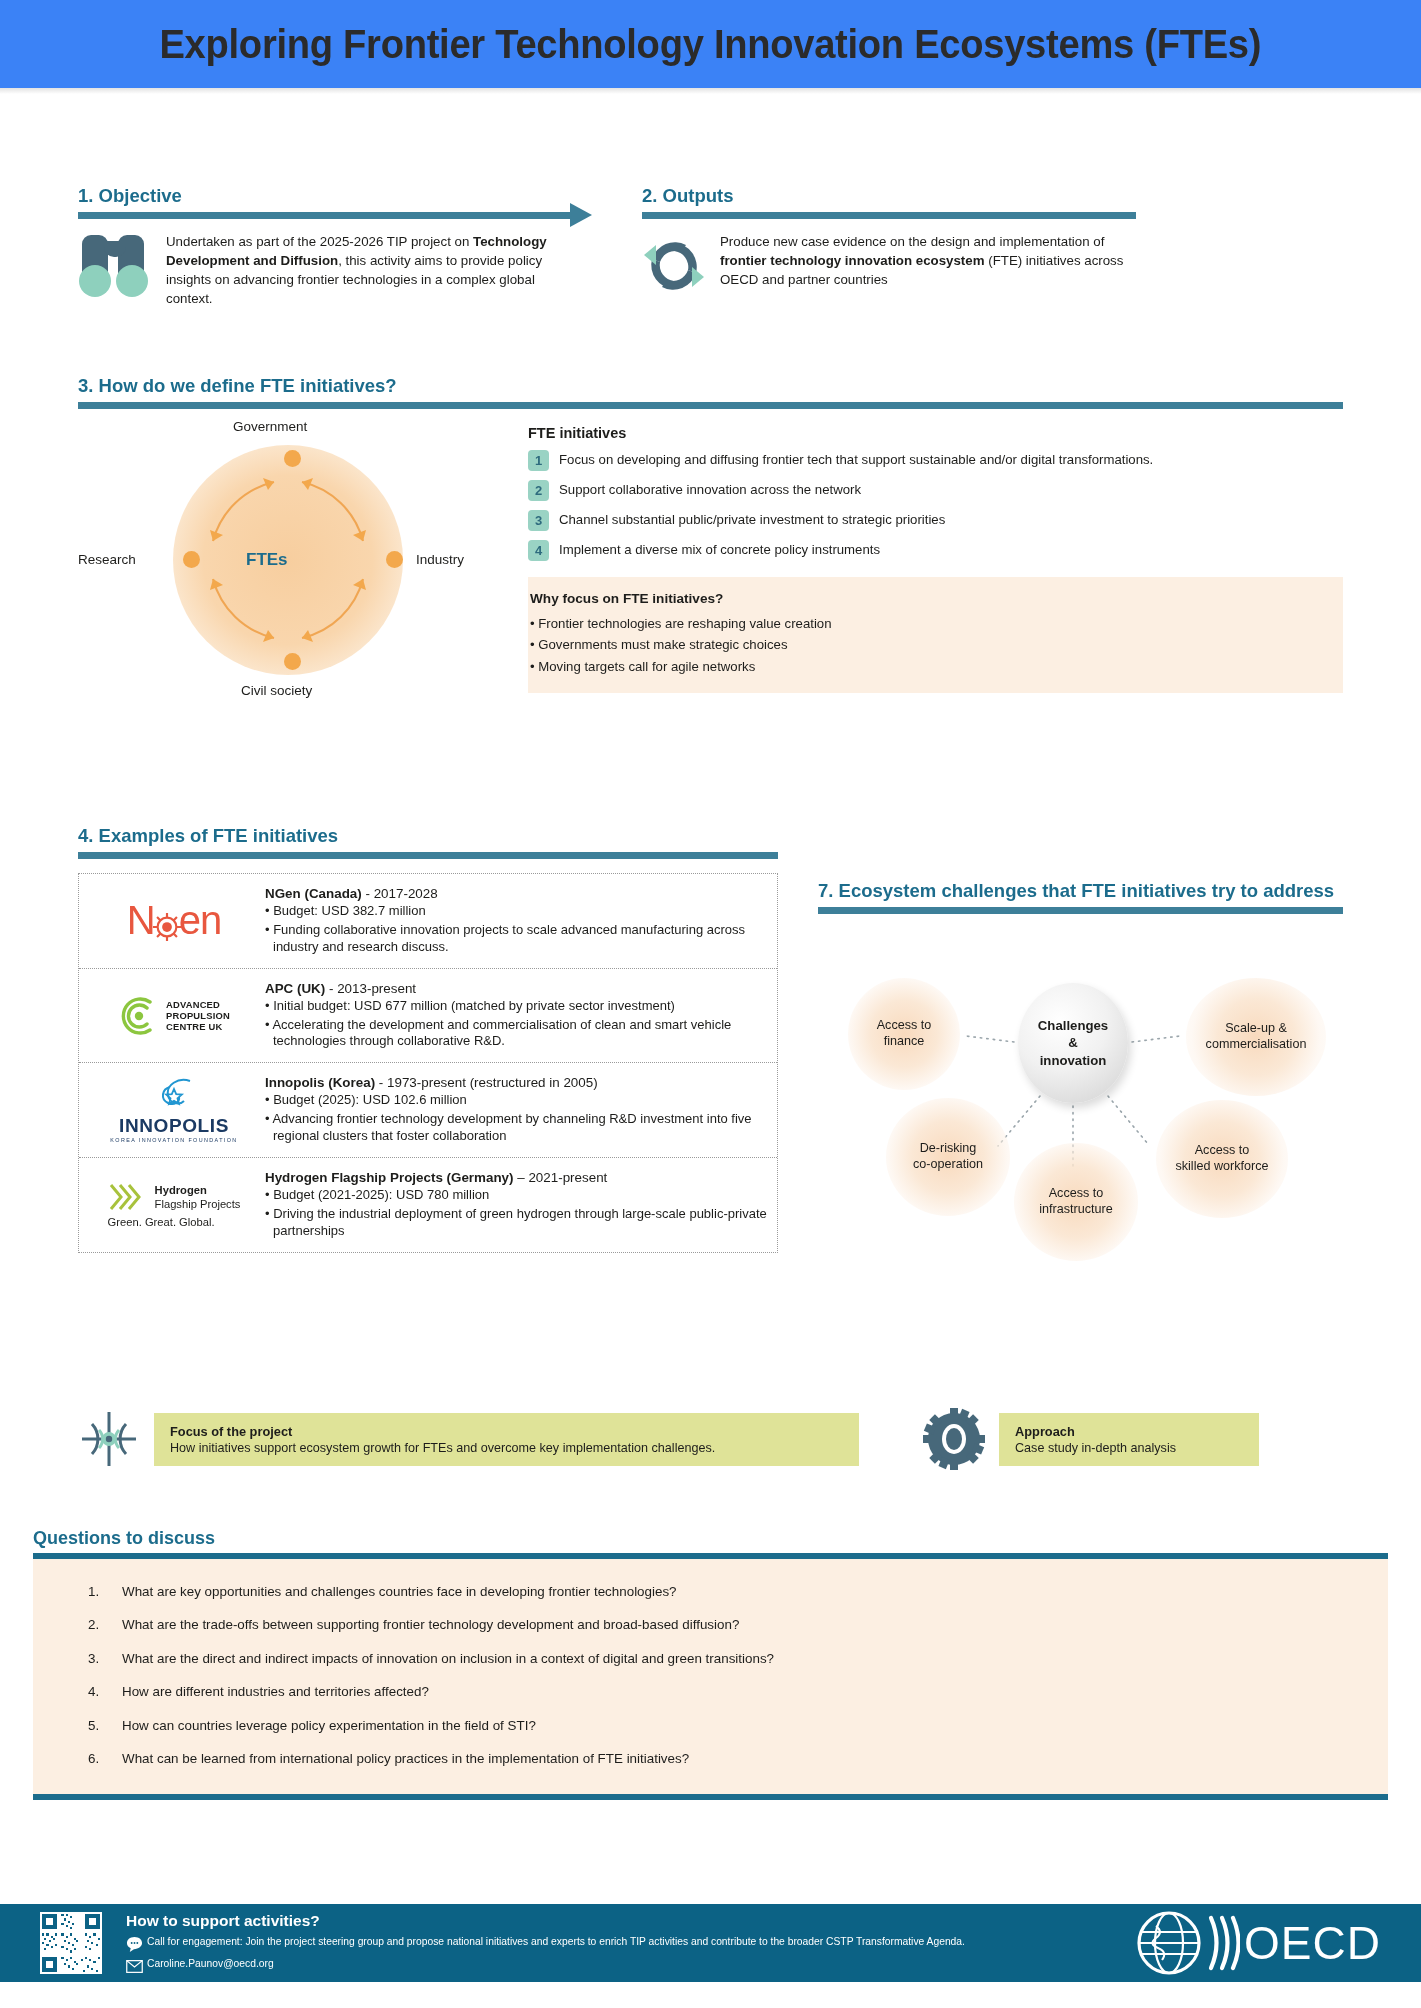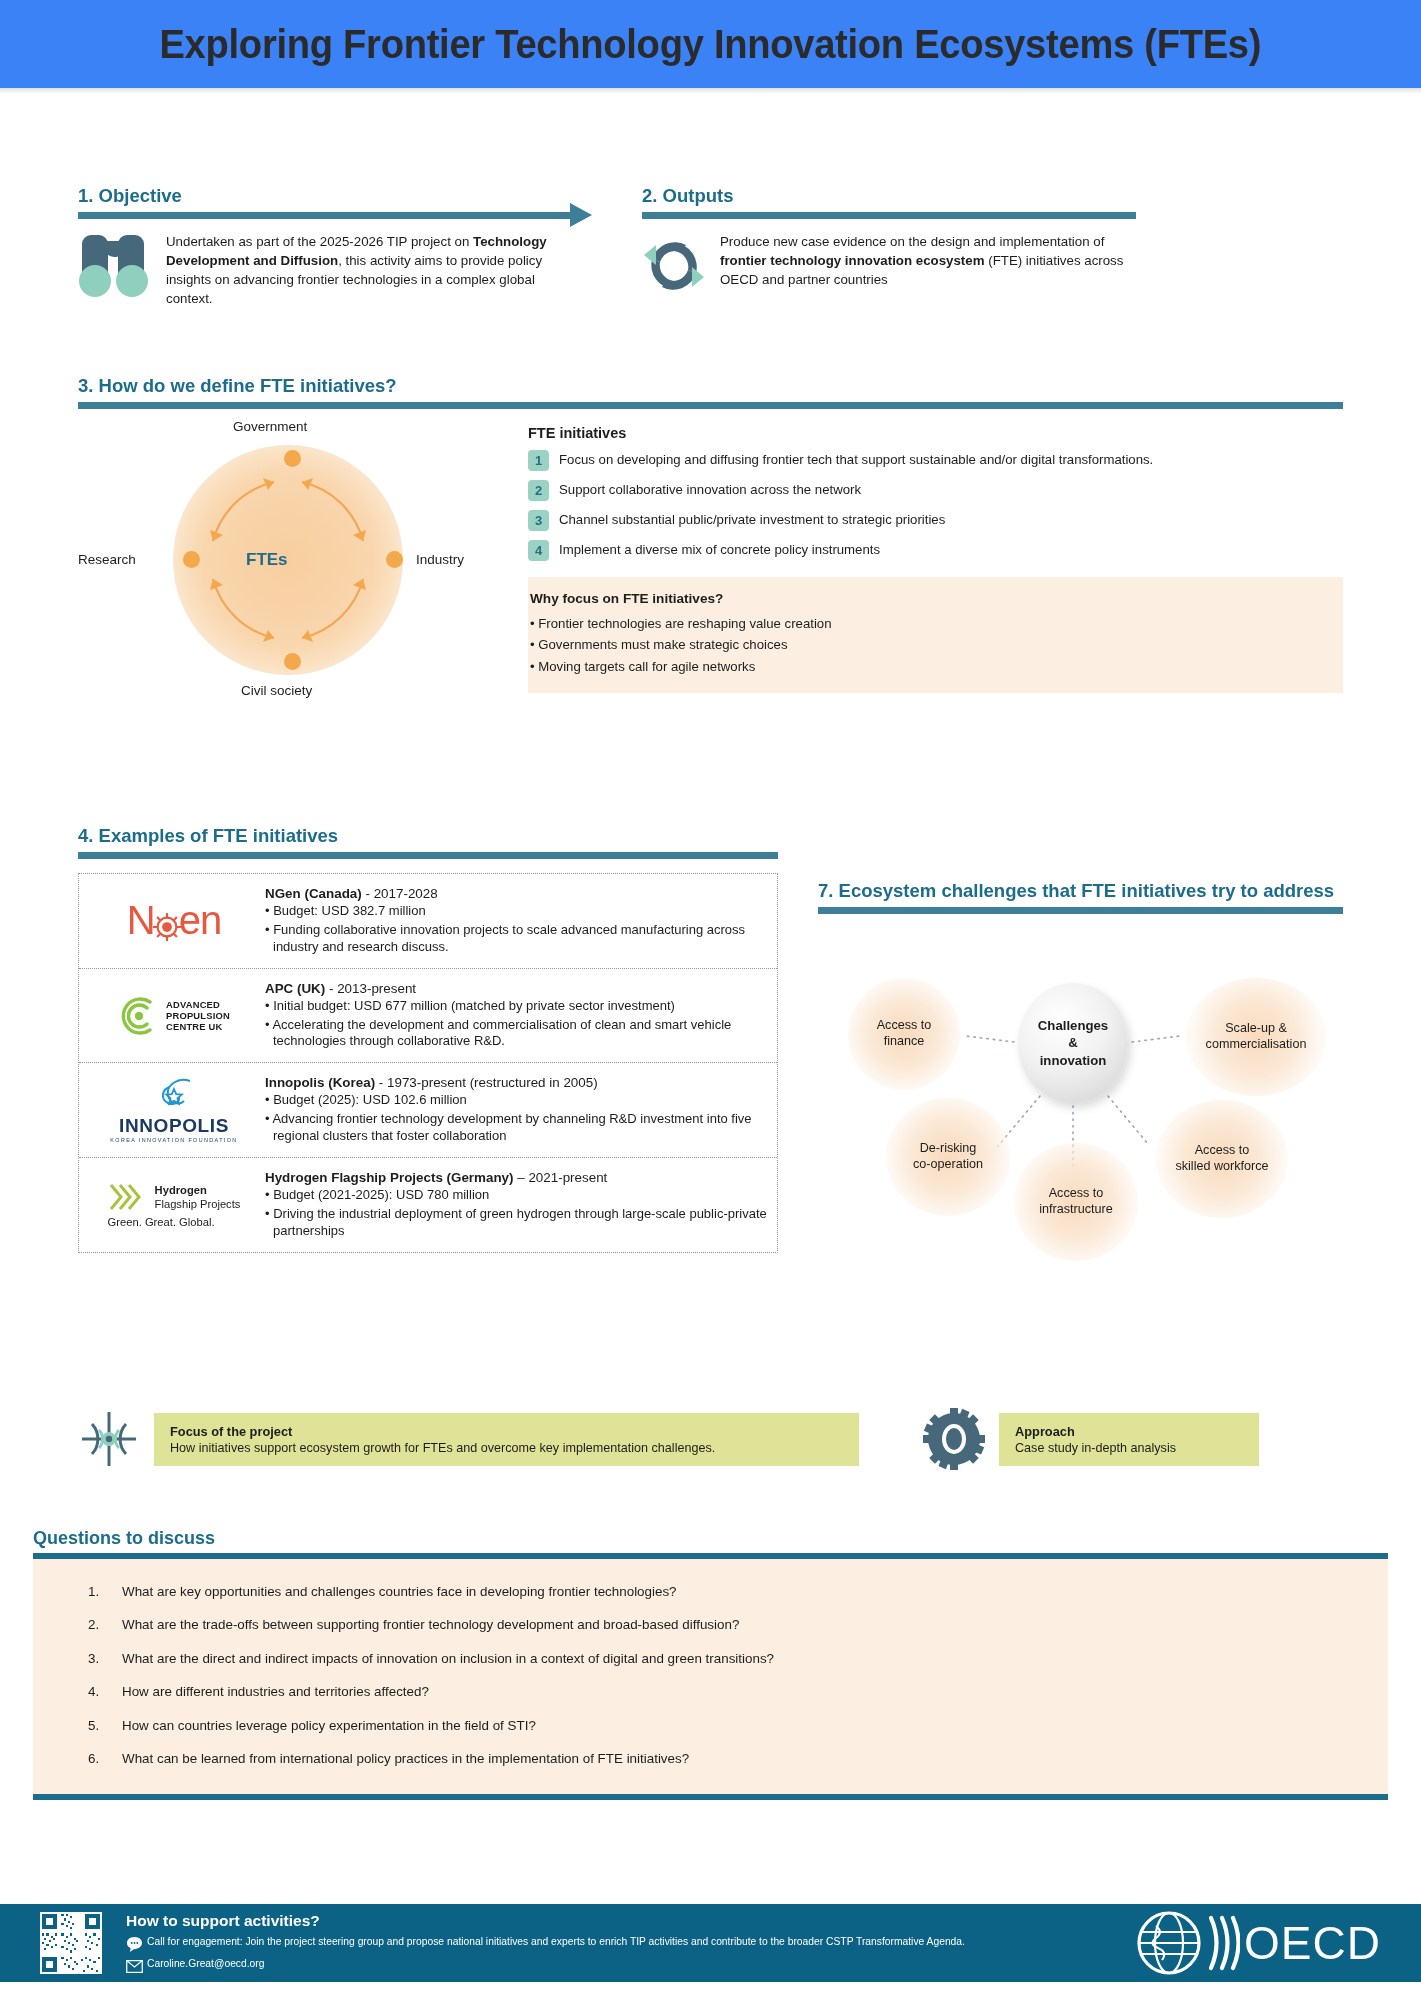--- a/index.html
+++ b/index.html
@@ -601,21 +601,21 @@
             <circle cx="12" cy="7.4" r="1"></circle>
           </g>
       </svg>
       <span>Call for engagement: Join the project steering group and  propose national initiatives and experts to enrich TIP activities and contribute to the broader CSTP Transformative Agenda.</span>
     </div>
     <div class="foot-line">
       <svg class="ficon" viewBox="0 0 18 14">
         <rect x="0.8" y="0.8" width="16.4" height="12.4" fill="none" stroke="#ffffff" stroke-width="1.3"></rect>
         <path d="M0.8 0.8 L9 7.6 L17.2 0.8" fill="none" stroke="#ffffff" stroke-width="1.3"></path>
       </svg>
-      <span>Caroline.Great@oecd.org</span>
+      <span>Caroline.Paunov@oecd.org</span>
     </div>
   </div>
 
   <div class="oecd">
     <svg width="66" height="66" viewBox="0 0 66 66">
       <circle cx="33" cy="33" r="30" fill="none" stroke="#ffffff" stroke-width="3.2"></circle>
       <ellipse cx="33" cy="33" rx="14" ry="30" fill="none" stroke="#ffffff" stroke-width="2.2"></ellipse>
       <path d="M5 22 H61 M5 44 H61 M3 33 H63" stroke="#ffffff" stroke-width="2.2" fill="none"></path>
       <path d="M20 16 q8 6 0 12 q-8 6 2 10 q10 4 4 12" stroke="#ffffff" stroke-width="2" fill="none"></path>
     </svg>

